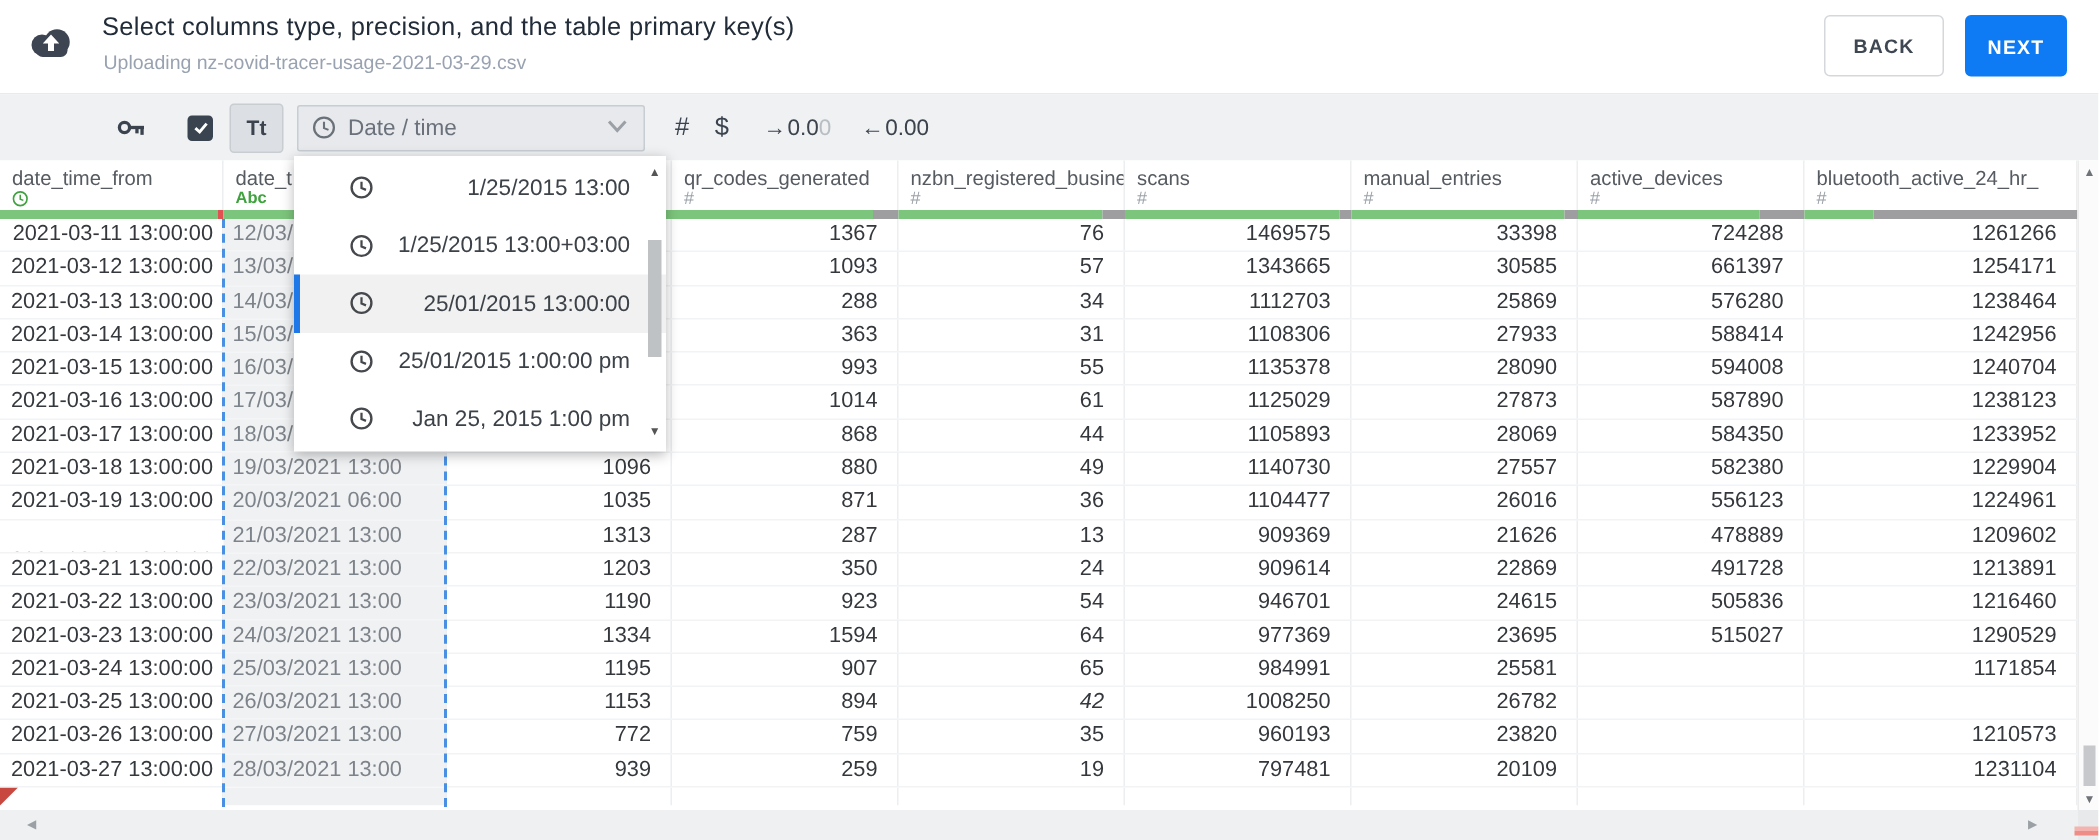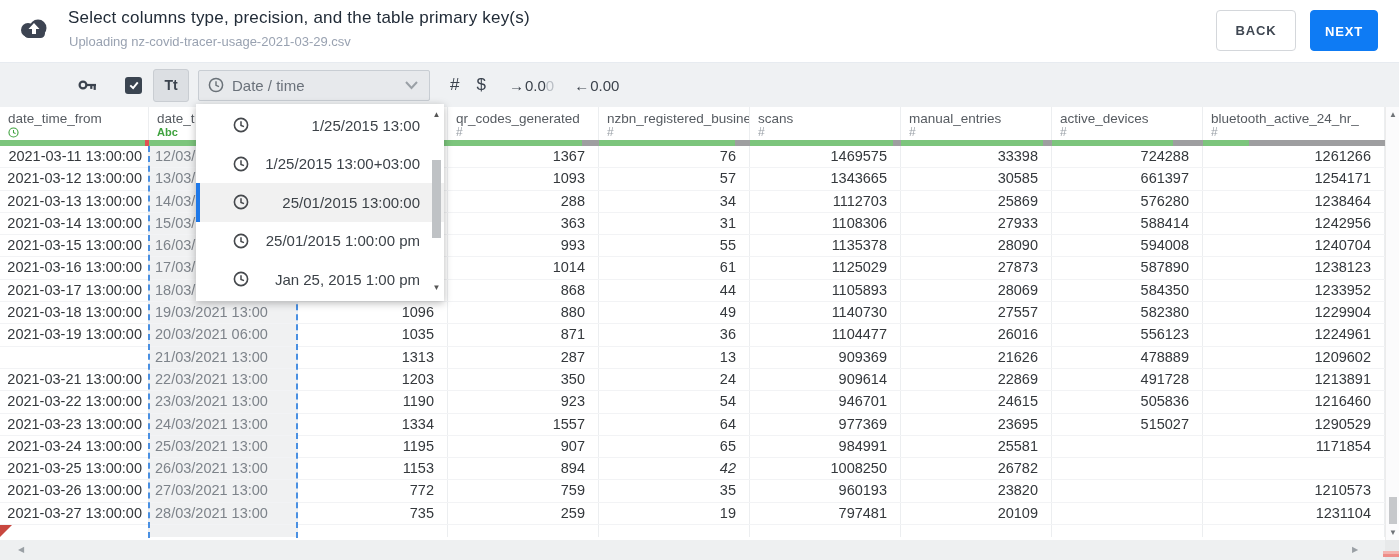--- a/index.html
+++ b/index.html
@@ -347,21 +347,21 @@
           <div class="tcell ar" style="width: 151px;">54</div>
           <div class="tcell ar" style="width: 151px;">946701</div>
           <div class="tcell ar" style="width: 151px;">24615</div>
           <div class="tcell ar" style="width: 151px;">505836</div>
           <div class="tcell ar" style="width: 182px;">1216460</div>
         </div>
         <div class="trow">
           <div class="tcell ar c0" style="width: 149px;">2021-03-23 13:00:00</div>
           <div class="tcell al selcol" style="width: 149px;">24/03/2021 13:00</div>
           <div class="tcell ar" style="width: 150px;">1334</div>
-          <div class="tcell ar" style="width: 151px;">1557</div>
+          <div class="tcell ar" style="width: 151px;">1594</div>
           <div class="tcell ar" style="width: 151px;">64</div>
           <div class="tcell ar" style="width: 151px;">977369</div>
           <div class="tcell ar" style="width: 151px;">23695</div>
           <div class="tcell ar" style="width: 151px;">515027</div>
           <div class="tcell ar" style="width: 182px;">1290529</div>
         </div>
         <div class="trow">
           <div class="tcell ar c0" style="width: 149px;">2021-03-24 13:00:00</div>
           <div class="tcell al selcol" style="width: 149px;">25/03/2021 13:00</div>
           <div class="tcell ar" style="width: 150px;">1195</div>
@@ -390,21 +390,21 @@
           <div class="tcell ar" style="width: 151px;">759</div>
           <div class="tcell ar" style="width: 151px;">35</div>
           <div class="tcell ar" style="width: 151px;">960193</div>
           <div class="tcell ar" style="width: 151px;">23820</div>
           <div class="tcell ar" style="width: 151px;"></div>
           <div class="tcell ar" style="width: 182px;">1210573</div>
         </div>
         <div class="trow">
           <div class="tcell ar c0" style="width: 149px;">2021-03-27 13:00:00</div>
           <div class="tcell al selcol" style="width: 149px;">28/03/2021 13:00</div>
-          <div class="tcell ar" style="width: 150px;">735</div>
+          <div class="tcell ar" style="width: 150px;">939</div>
           <div class="tcell ar" style="width: 151px;">259</div>
           <div class="tcell ar" style="width: 151px;">19</div>
           <div class="tcell ar" style="width: 151px;">797481</div>
           <div class="tcell ar" style="width: 151px;">20109</div>
           <div class="tcell ar" style="width: 151px;"></div>
           <div class="tcell ar" style="width: 182px;">1231104</div>
         </div>
         <div class="prow" style="position: relative;">
           <div class="tcell ar c0" style="width: 149px;"></div>
           <div class="tcell al selcol" style="width: 149px;"></div>

